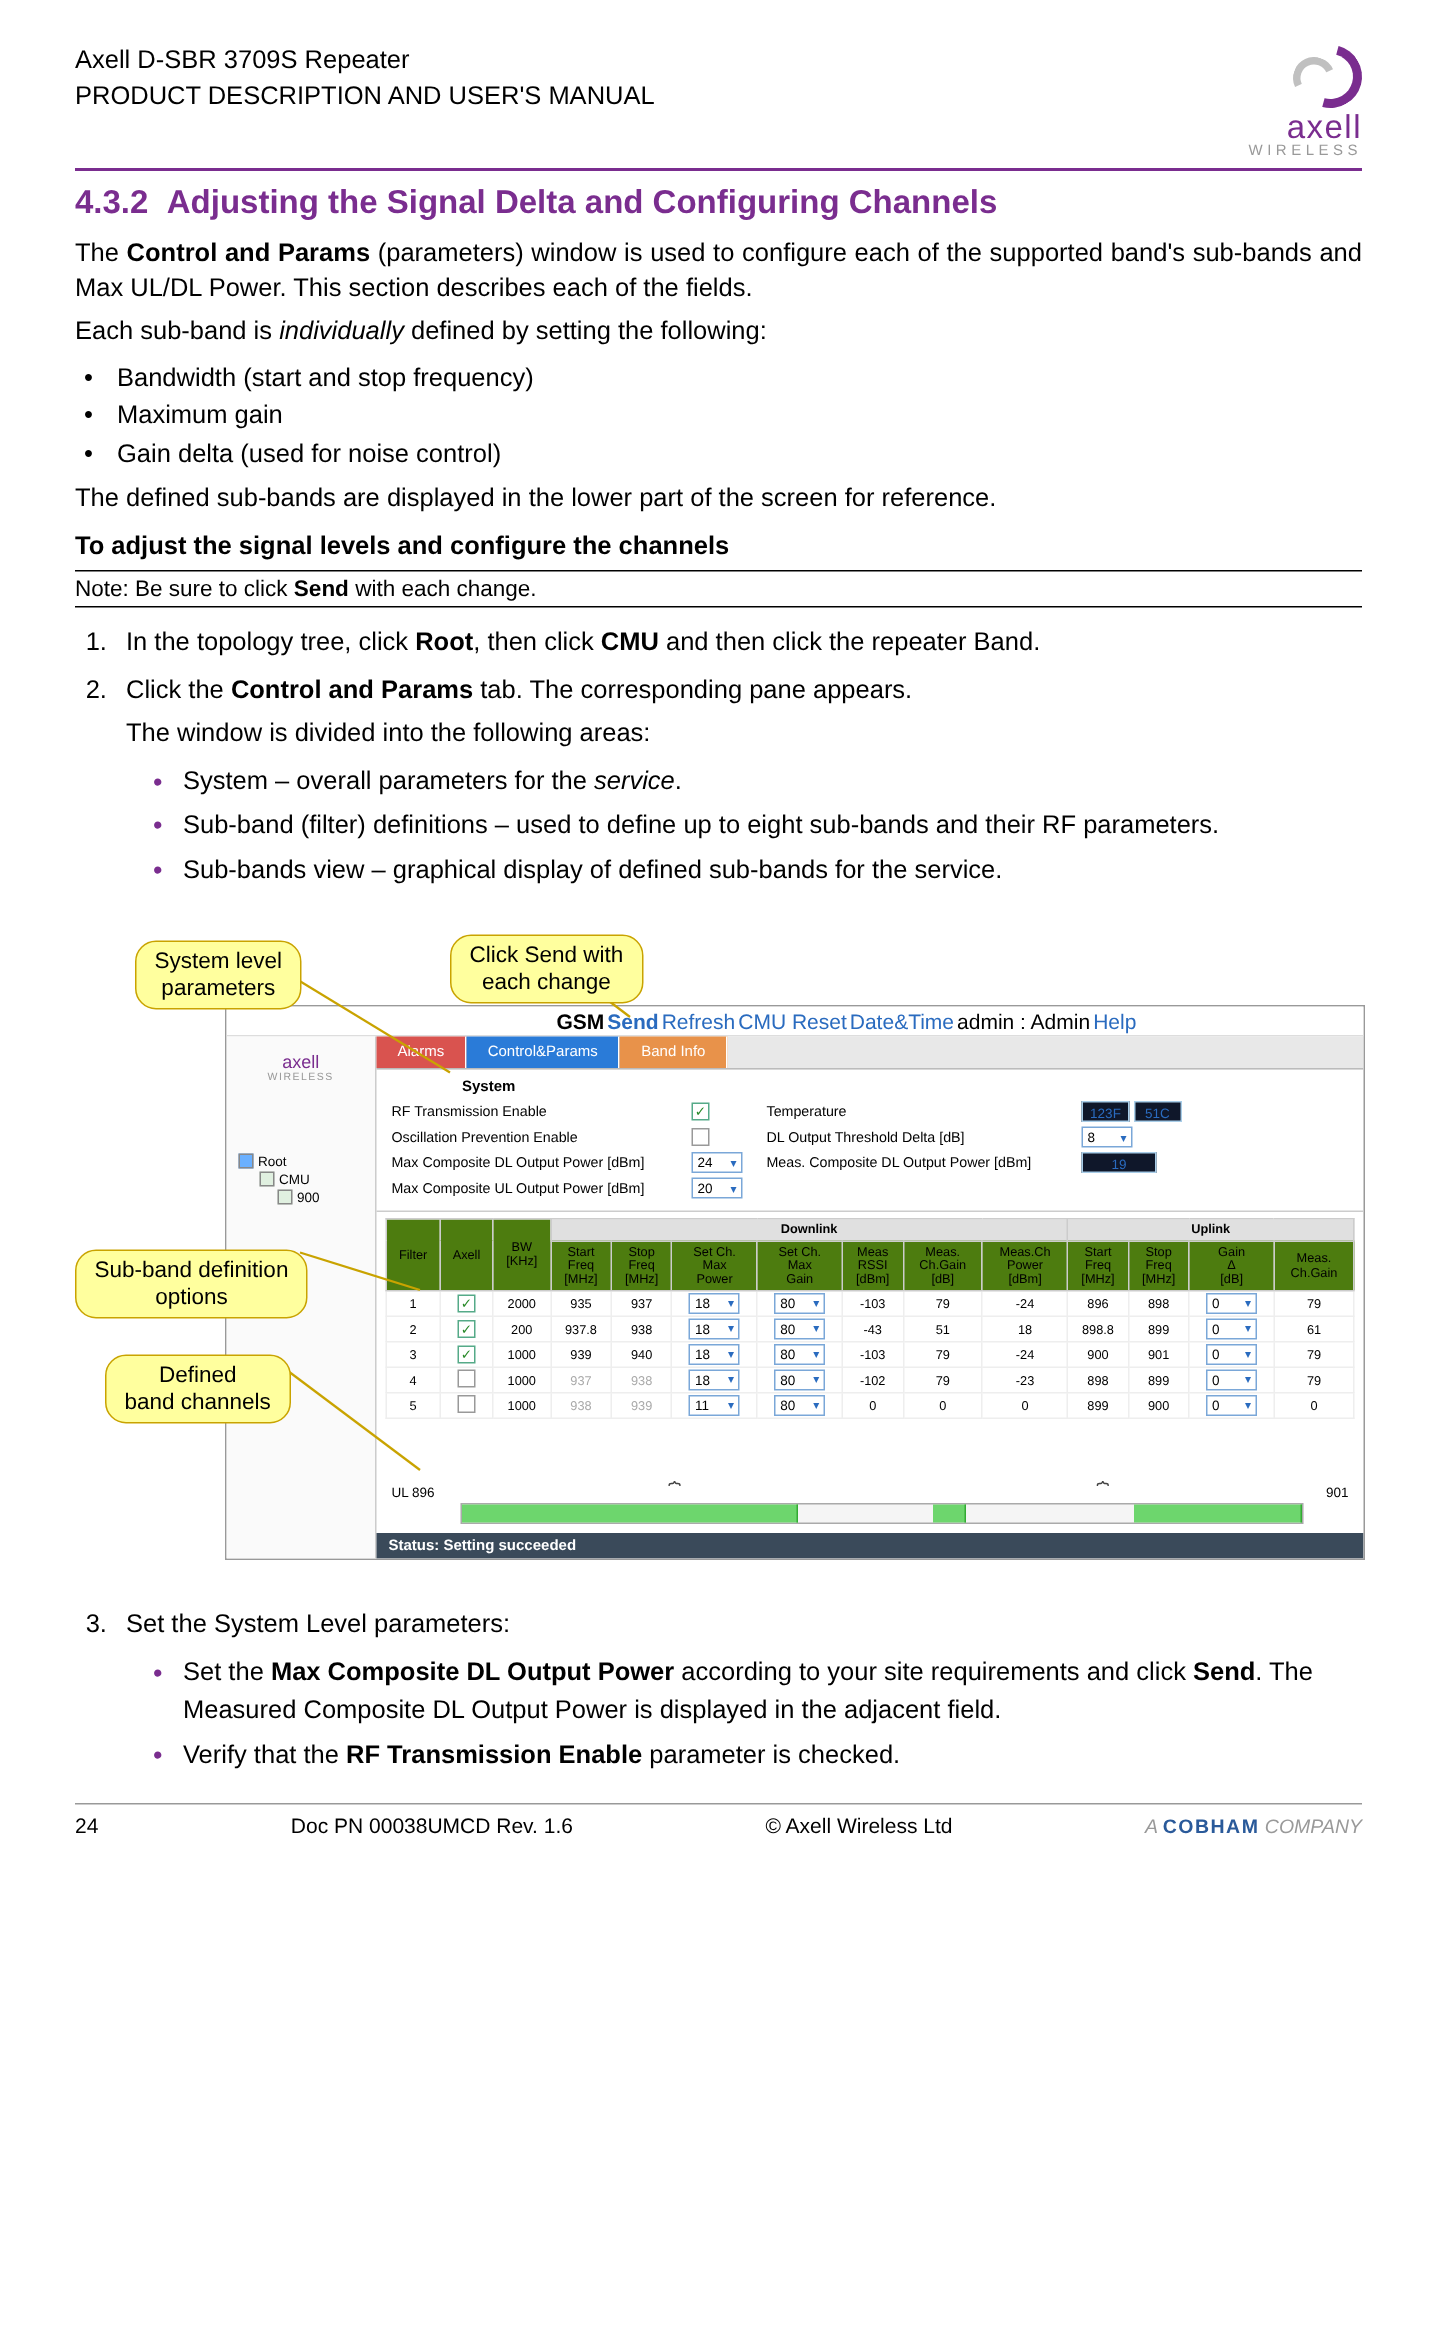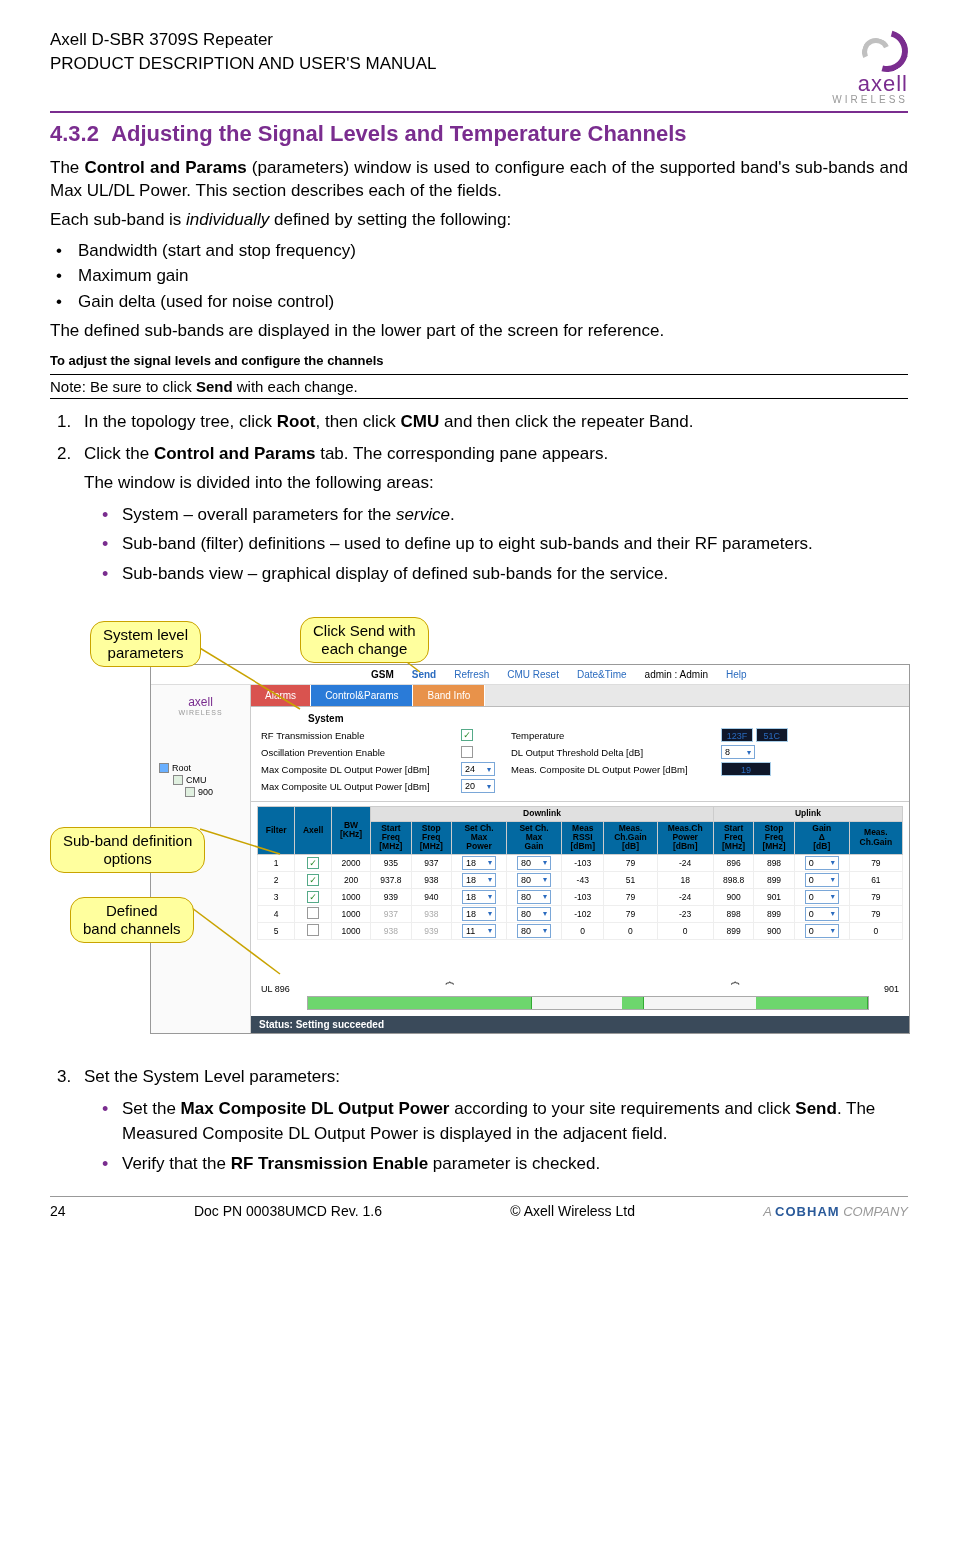--- a/index.html
+++ b/index.html
@@ -87,21 +87,21 @@
     font-size: 17px;
     line-height: 1.5;
   }
   ul.bullets > li::before {
     content: "•";
     position: absolute;
     left: 6px;
     top: 0;
   }
   .bold-heading {
-    font-size: 13px;
+    font-size: 17px;
     font-weight: bold;
     margin: 10px 0 6px 0;
   }
   .note-box {
     border-top: 1px solid #000;
     border-bottom: 1px solid #000;
     padding: 3px 0;
     margin: 6px 0 10px 0;
     font-size: 15px;
     font-family: Arial, sans-serif;
@@ -172,22 +172,22 @@
     font-size: 10px;
     overflow: hidden;
   }
   .app-topbar {
     height: 20px;
     background: #fff;
     border-bottom: 1px solid #ddd;
     display: flex;
     align-items: center;
     padding-left: 220px;
-    gap: 18px;
-    font-size: 10px;
+    gap: 2px;
+    font-size: 14px;
   }
   .app-topbar span { color: #2a6bbf; cursor: default; }
   .app-topbar .gsm { color: #000; font-weight: bold; }
   .app-topbar .send { color: #2a6bbf; font-weight: bold; }
   .app-topbar .admin { color: #000; }
   .app-body {
     display: flex;
     height: calc(100% - 20px);
   }
   .app-sidebar {
@@ -307,24 +307,24 @@
     flex: 1;
     overflow: hidden;
     padding: 4px 6px;
   }
   .filters-table {
     width: 100%;
     border-collapse: collapse;
     font-size: 8.5px;
   }
   .filters-table th {
-    background: #0369a1;
+    background: #4d7c0f;
     border: 1px solid #ccc;
     padding: 2px 3px;
-    font-weight: bold;
+    font-weight: normal;
     text-align: center;
     line-height: 1.1;
   }
   .filters-table th.group {
     background: #e0e0e0;
     font-weight: bold;
   }
   .filters-table td {
     border: 1px solid #eee;
     padding: 1px 3px;
@@ -399,21 +399,21 @@
       <div class="line2">PRODUCT DESCRIPTION AND USER'S MANUAL</div>
     </div>
     <div class="logo">
       <div class="logo-swirl"></div>
       <div class="logo-text">axell</div>
       <div class="logo-sub">WIRELESS</div>
     </div>
   </div>
 
   <h2 class="section">
-    <span>4.3.2</span>&nbsp;&nbsp;<span>Adjusting the Signal Levels and Temperature Channels</span>
+    <span>4.3.2</span>&nbsp;&nbsp;<span>Adjusting the Signal Delta and Configuring Channels</span>
   </h2>
 
   <p class="justify">
     The <b>Control and Params</b> (parameters) window is used to configure each of the supported band's sub-bands and Max UL/DL Power. This section describes each of the fields.
   </p>
 
   <p>Each sub-band is <i>individually</i> defined by setting the following:</p>
 
   <ul class="bullets">
     <li>Bandwidth (start and stop frequency)</li>

